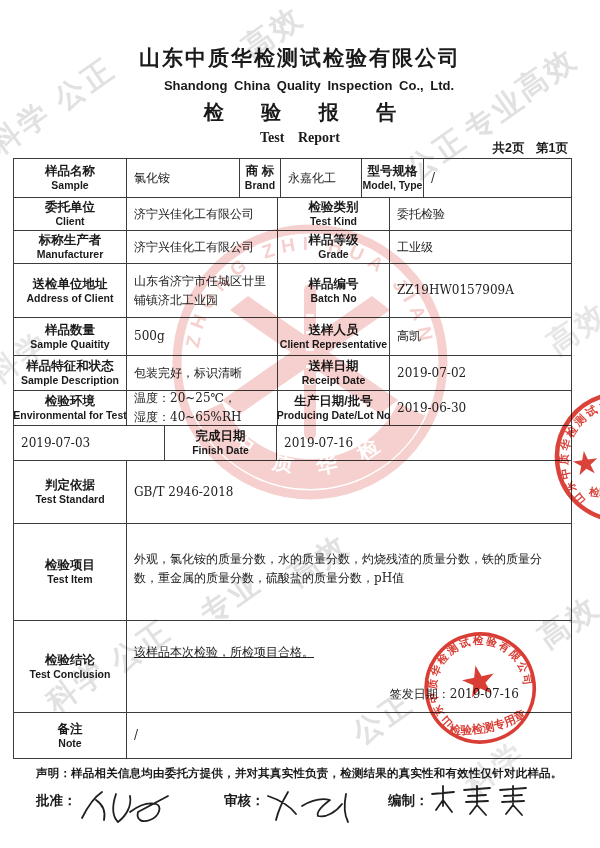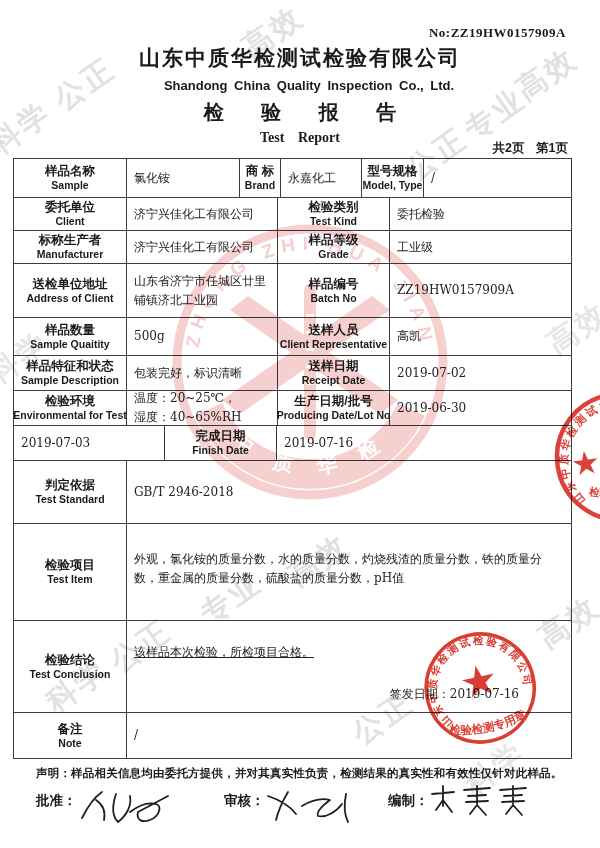--- a/index.html
+++ b/index.html
@@ -65,21 +65,20 @@
       <span class="wm" style="left: -14px; top: 338px; opacity: 0.45;">科学</span>
       <span class="wm" style="left: 44px; top: 666px;">科学</span>
       <span class="wm" style="left: 108px; top: 626px;">公正</span>
       <span class="wm" style="left: 198px; top: 578px;">专业</span>
       <span class="wm" style="left: 286px; top: 540px;">高效</span>
       <span class="wm" style="left: 350px; top: 698px;">公正</span>
       <span class="wm" style="left: 536px; top: 602px;">高效</span>
       <span class="wm" style="left: 462px; top: 748px; opacity: 0.45;">科学</span>
     </div>
 
-  <div class="hdr-no">No:ZZ19HW0157909A</div>
   <div class="company-zh">山东中质华检测试检验有限公司</div>
   <div class="company-en">Shandong China Quality Inspection Co., Ltd.</div>
   <div class="report-zh">检 验 报 告</div>
   <div class="report-en">Test Report</div>
   <div class="pagination">共2页 第1页</div>
 
   <div class="rtable" id="rtable">
       <div class="trow" style="height: 39px;">
         <div class="cell lbl" style="width: 113px; text-align: right;">
           <div class="zh">样品名称</div>

